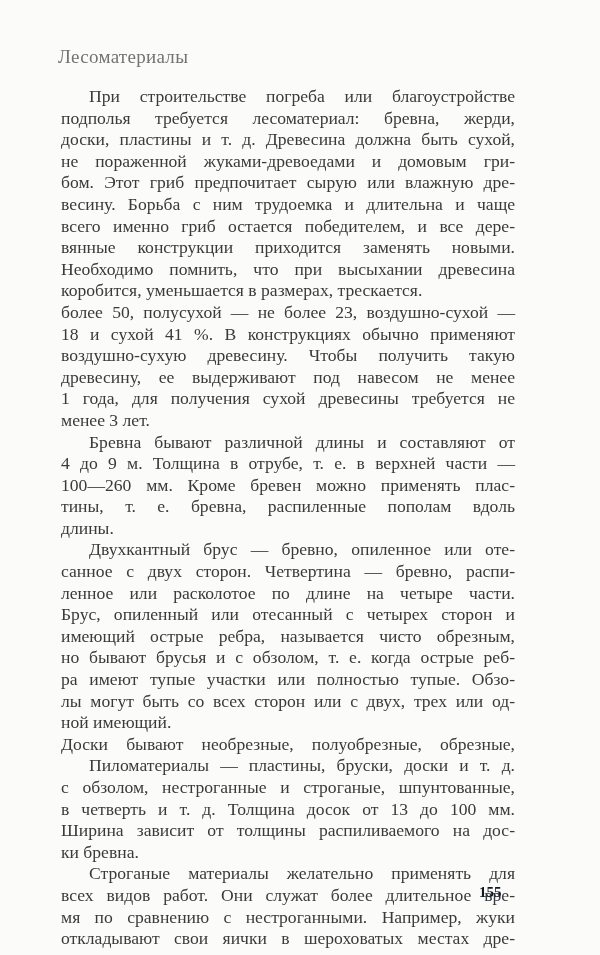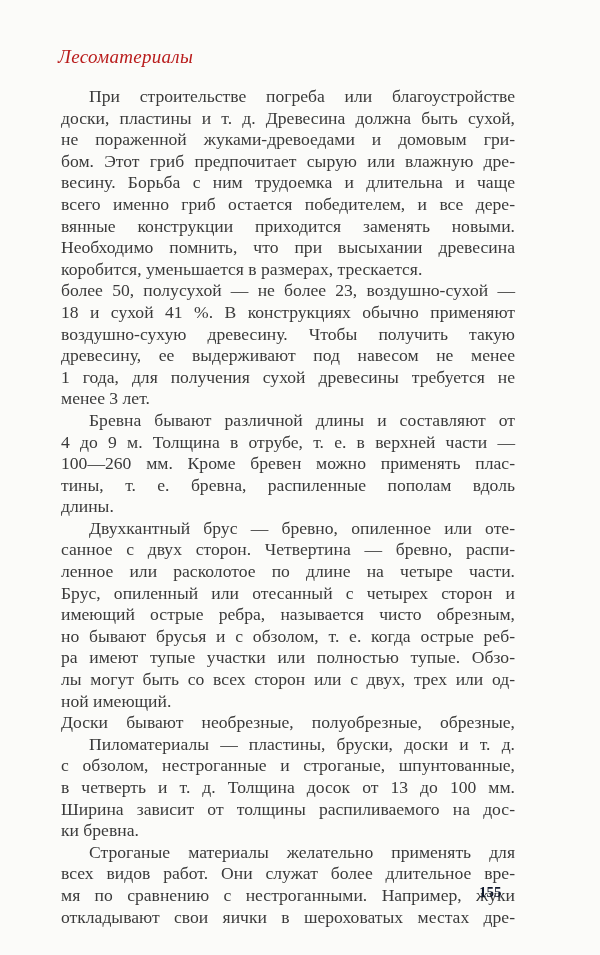--- a/index.html
+++ b/index.html
@@ -2,21 +2,21 @@
 <html><head>
 <meta charset="utf-8">
 <style>
   html, body { margin:0; padding:0; }
   body {
     width:600px; height:955px; background:#fbfbf9; position:relative; overflow:hidden;
     font-family: "Liberation Serif", "DejaVu Serif", serif; color:#3a3a3a;
   }
   .title {
     position:absolute; left:58px; top:46px;
-    font-style:italic; font-size:19px; color:#b91c1c; letter-spacing:0.3px;
+    font-size:19px; color:#737373; letter-spacing:0.3px;
   }
   .text {
     position:absolute; left:61px; top:86px; width:454px;
   }
   .line {
     display:block; height:21.6px; line-height:21.6px;
     font-size:17.6px; white-space:nowrap;
     text-align:justify; text-align-last:justify;
   }
   .line.last { text-align-last:left; }
@@ -26,20 +26,21 @@
     font-size:15px; font-weight:bold; color:#0f172a;
   }
 </style>
 </head>
 <body>
 
 <div class="title">Лесоматериалы</div>
 
 <div class="text" id="body-text">
     <span class="line indent">При строительстве  погреба или благоустройстве</span>
+    <span class="line">подполья требуется  лесоматериал: бревна, жерди,</span>
     <span class="line">доски, пластины и т. д. Древесина должна быть сухой,</span>
     <span class="line">не пораженной жуками-древоедами и домовым гри-</span>
     <span class="line">бом. Этот гриб предпочитает сырую или влажную дре-</span>
     <span class="line">весину. Борьба с ним трудоемка и длительна и чаще</span>
     <span class="line">всего именно гриб остается победителем, и все дере-</span>
     <span class="line">вянные конструкции приходится  заменять  новыми.</span>
     <span class="line">Необходимо помнить, что при высыхании  древесина</span>
     <span class="line last">коробится, уменьшается в размерах, трескается.</span>
     <span class="line">более 50, полусухой — не более 23, воздушно-сухой —</span>
     <span class="line">18 и сухой 41 %. В конструкциях обычно применяют</span>

